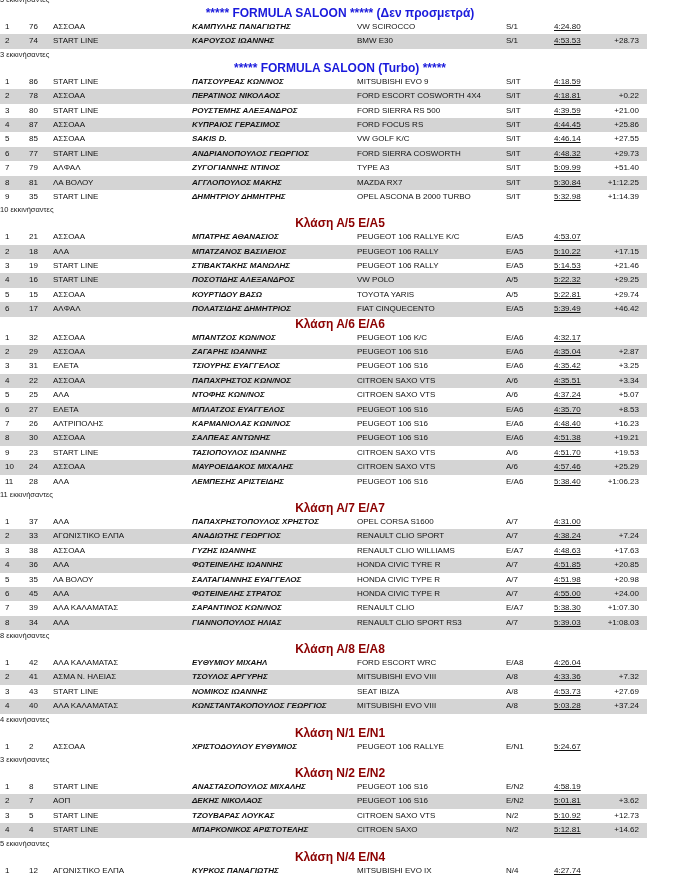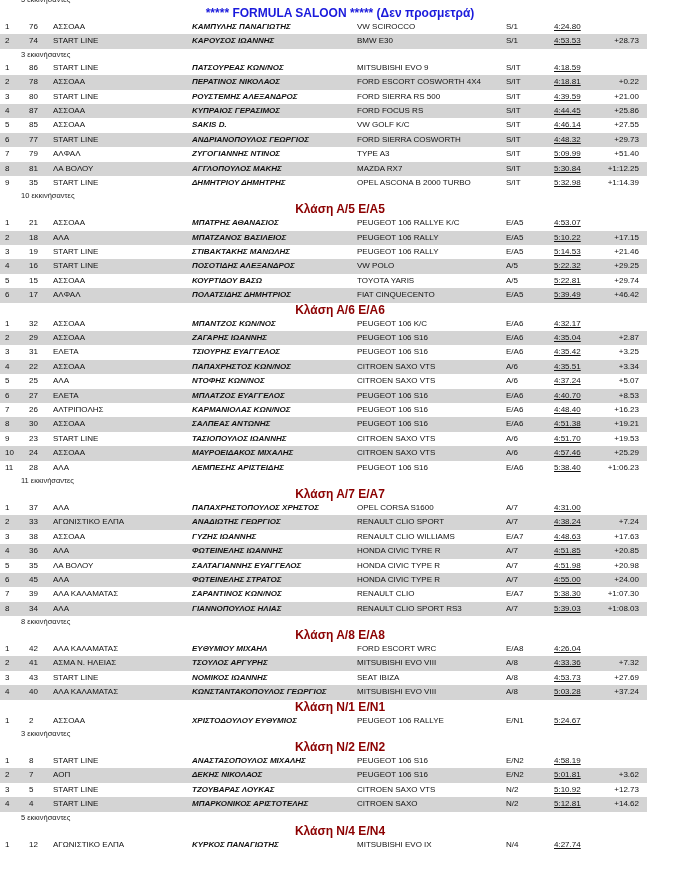--- a/index.html
+++ b/index.html
@@ -1,19 +1,19 @@
 <!DOCTYPE html>
 <html><head>
 <meta charset="utf-8">
 <style>
   html, body { margin:0; padding:0; background:#ffffff; }
   body { width:680px; height:889px; overflow:hidden; position:relative;
          font-family:"Liberation Sans", "DejaVu Sans", sans-serif; font-size:8px; color:#111; }
   .page { position:absolute; left:0; top:-6px; width:680px; }
-  .starters { height:12px; line-height:12px; padding-left:21px; font-size:7.5px; color:#222; }
+  .starters { height:12px; line-height:12px; font-size:7.5px; color:#222; }
   .title { height:14px; line-height:14px; text-align:center; font-weight:bold; font-size:12px; margin-left:0; }
   .title.blue { color:#1a1adc; padding-left:0; }
   .title.red { color:#8b0000; }
   .row { position:relative; height:14.4px; line-height:14.4px; width:647px; }
   .row.alt { background:#d4d4d4; }
   .row span { position:absolute; top:0; white-space:nowrap; }
   .c-pos { left:5px; }
   .c-num { left:29px; }
   .c-club { left:53px; }
   .c-driver { left:192px; font-weight:bold;font-style:italic; }
@@ -48,20 +48,21 @@
     <span class="c-driver">ΚΑΡΟΥΣΟΣ ΙΩΑΝΝΗΣ</span>
     <span class="c-car">BMW E30</span>
     <span class="c-class">S/1</span>
     <span class="c-time">4:53.53</span>
     <span class="c-gap">+28.73</span>
   </div>
         </div>
     <div class="starters">3 εκκινήσαντες</div>
   </div>
       <div class="section">
+    <div class="title blue">***** FORMULA SALOON (Turbo) *****</div>
     <div class="rows">
           <div class="row">
     <span class="c-pos">1</span>
     <span class="c-num">86</span>
     <span class="c-club">START LINE</span>
     <span class="c-driver">ΠΑΤΣΟΥΡΕΑΣ ΚΩΝ/ΝΟΣ</span>
     <span class="c-car">MITSUBISHI EVO 9</span>
     <span class="c-class">S/IT</span>
     <span class="c-time">4:18.59</span>
     <span class="c-gap"></span>
@@ -267,21 +268,21 @@
     <span class="c-time">4:37.24</span>
     <span class="c-gap">+5.07</span>
   </div>
           <div class="row alt">
     <span class="c-pos">6</span>
     <span class="c-num">27</span>
     <span class="c-club">ΕΛΕΤΑ</span>
     <span class="c-driver">ΜΠΛΑΤΖΟΣ ΕΥΑΓΓΕΛΟΣ</span>
     <span class="c-car">PEUGEOT 106 S16</span>
     <span class="c-class">Ε/Α6</span>
-    <span class="c-time">4:40.70</span>
+    <span class="c-time">4:35.70</span>
     <span class="c-gap">+8.53</span>
   </div>
           <div class="row">
     <span class="c-pos">7</span>
     <span class="c-num">26</span>
     <span class="c-club">ΑΛΤΡΙΠΟΛΗΣ</span>
     <span class="c-driver">ΚΑΡΜΑΝΙΟΛΑΣ ΚΩΝ/ΝΟΣ</span>
     <span class="c-car">PEUGEOT 106 S16</span>
     <span class="c-class">Ε/Α6</span>
     <span class="c-time">4:48.40</span>
@@ -453,20 +454,21 @@
     <span class="c-pos">4</span>
     <span class="c-num">40</span>
     <span class="c-club">ΑΛΑ ΚΑΛΑΜΑΤΑΣ</span>
     <span class="c-driver">ΚΩΝΣΤΑΝΤΑΚΟΠΟΥΛΟΣ ΓΕΩΡΓΙΟΣ</span>
     <span class="c-car">MITSUBISHI EVO VIII</span>
     <span class="c-class">Α/8</span>
     <span class="c-time">5:03.28</span>
     <span class="c-gap">+37.24</span>
   </div>
         </div>
+    <div class="starters">4 εκκινήσαντες</div>
   </div>
       <div class="section">
     <div class="title red">Κλάση Ν/1 Ε/Ν1</div>
     <div class="rows">
           <div class="row">
     <span class="c-pos">1</span>
     <span class="c-num">2</span>
     <span class="c-club">ΑΣΣΟΑΑ</span>
     <span class="c-driver">ΧΡΙΣΤΟΔΟΥΛΟΥ ΕΥΘΥΜΙΟΣ</span>
     <span class="c-car">PEUGEOT 106 RALLYE</span>

